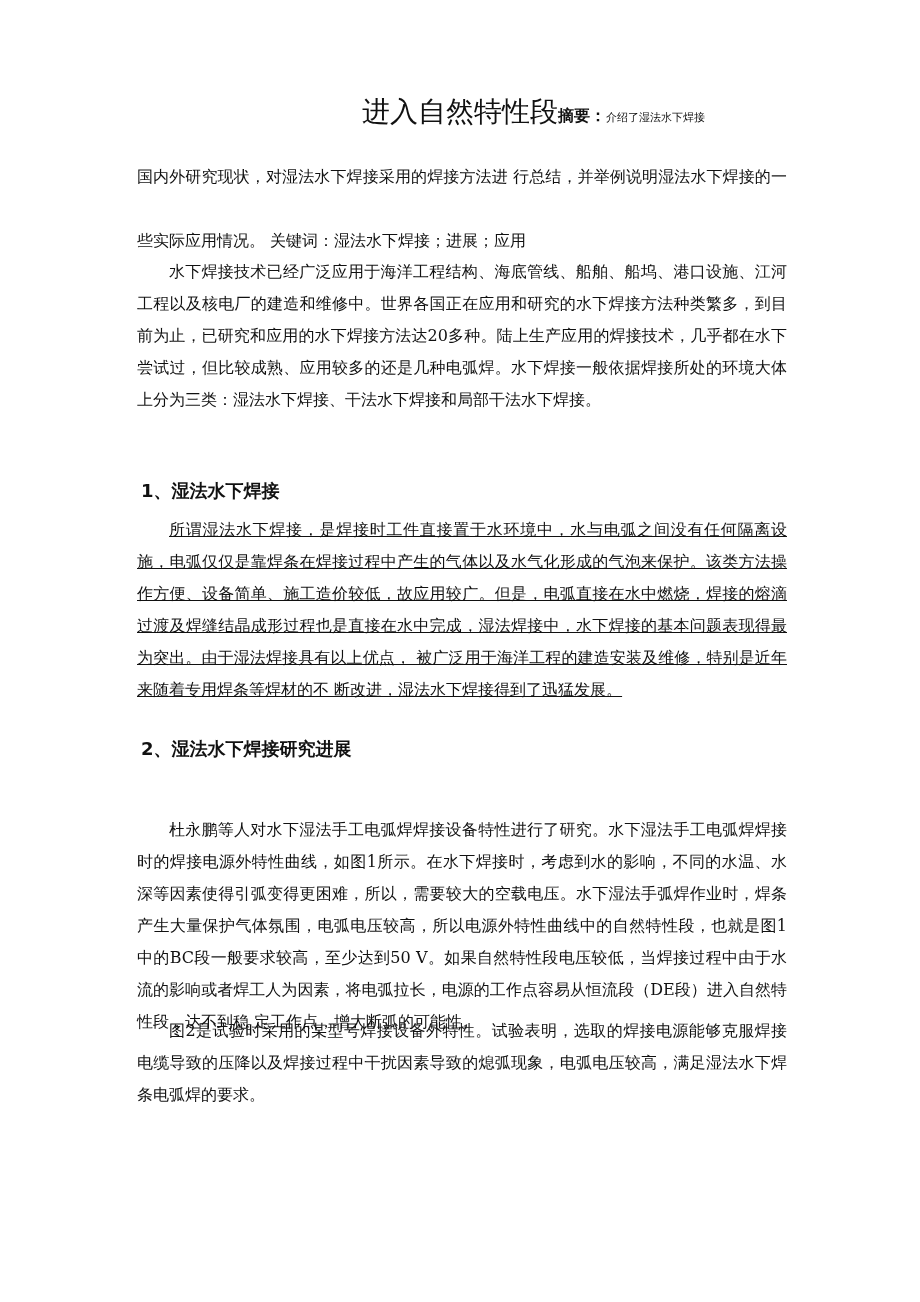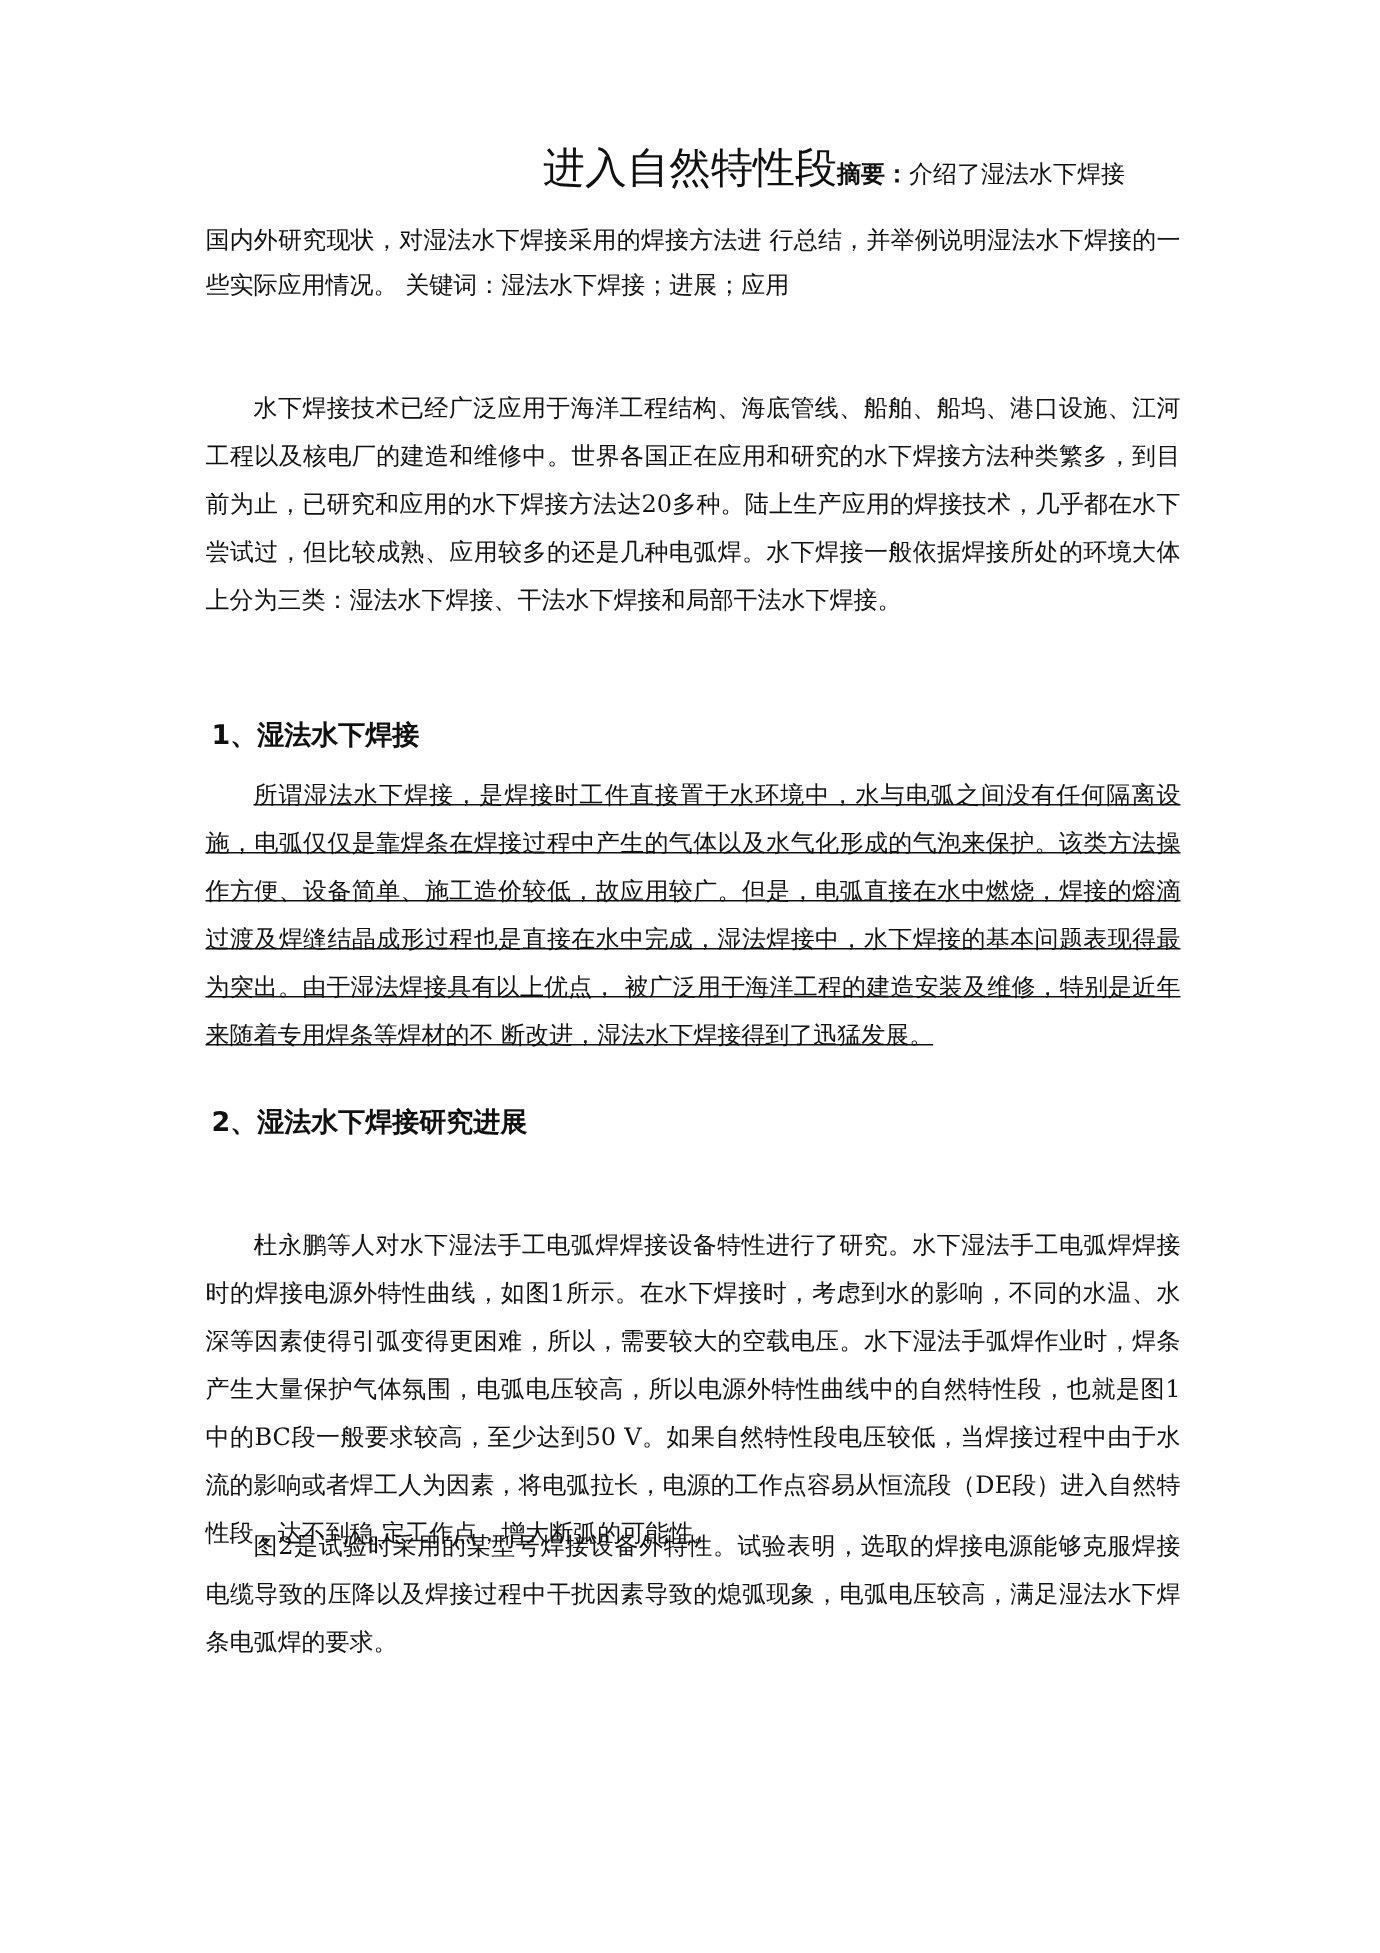--- a/index.html
+++ b/index.html
@@ -15,24 +15,24 @@
     }
     .doc-title {
       font-family: "DejaVu Sans", "Liberation Sans", sans-serif;
       font-size: 28px; font-weight: normal; letter-spacing: 0px;
       vertical-align: baseline;
     }
     .abs-label {
       font-family: "DejaVu Sans", "Liberation Sans", sans-serif;
       font-size: 16px; font-weight: bold; margin-left: 0;
     }
-    .abs-text { font-size: 16px; text-align: right; }
+    .abs-text { font-size: 11px; text-align: right; }
     .abstract-cont {
       position: absolute; left: 0; top: 145px; width: 650px;
-      font-size: 16px; line-height: 30px; text-align: justify;
+      font-size: 16px; line-height: 64px; text-align: justify;
     }
     .para {
       position: absolute; left: 0; width: 650px;
       font-size: 16px; line-height: 32px;
       text-align: justify; text-indent: 2em;
     }
     .heading {
       position: absolute; left: 4px; width: 650px;
       font-family: "DejaVu Sans", "Liberation Sans", sans-serif;
       font-size: 18px; font-weight: bold; line-height: 30px;

